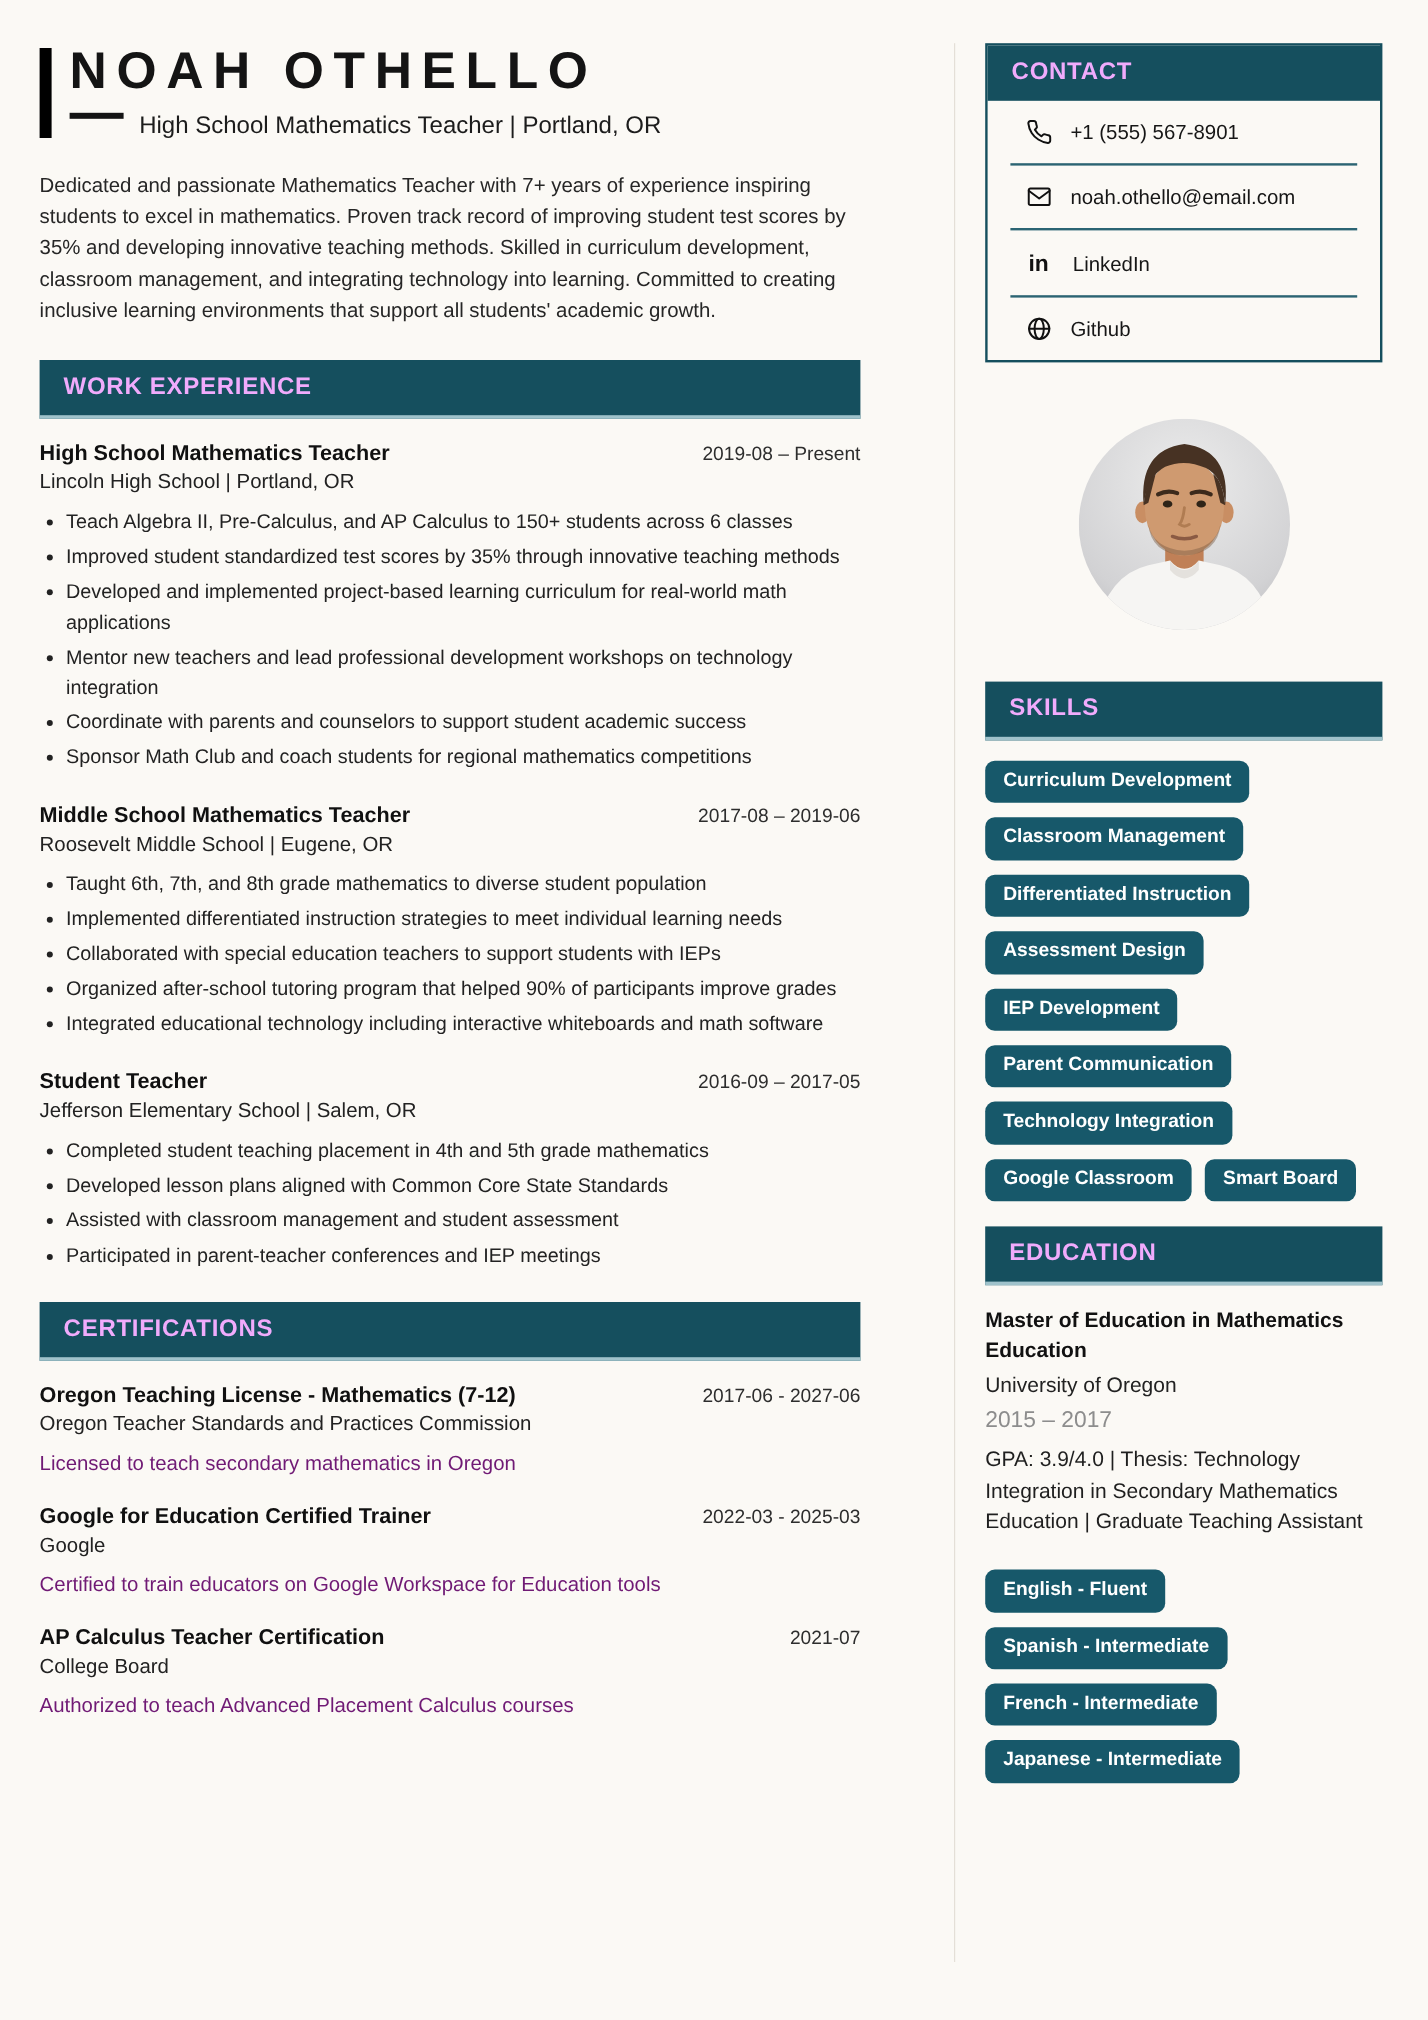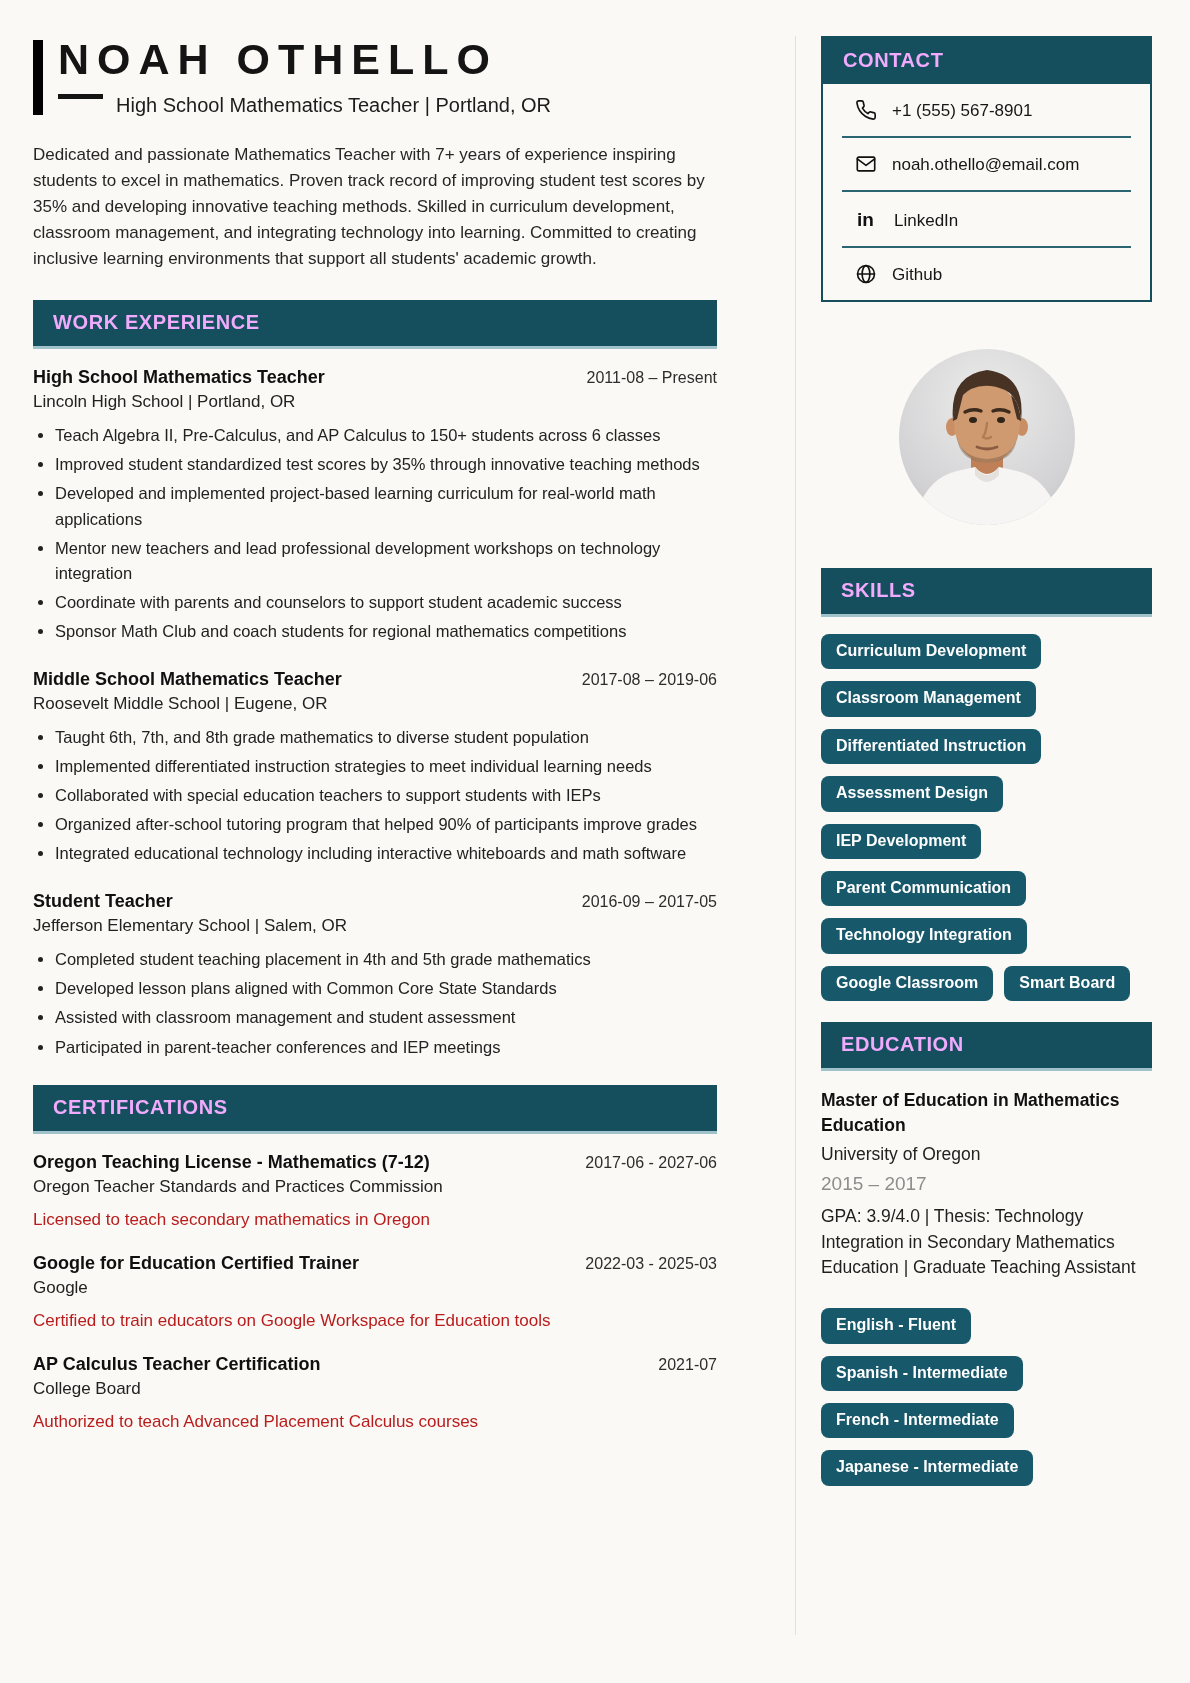--- a/index.html
+++ b/index.html
@@ -34,21 +34,21 @@
 
   .job { margin-bottom:25px; }
   .head-row { display:flex; justify-content:space-between; align-items:baseline; }
   .entry-title { margin:0; font-size:18px; font-weight:700; color:#101010; }
   .entry-date { font-size:16px; color:#2d2d2d; white-space:nowrap; padding-left:12px; }
   .entry-sub { font-size:17px; color:#222; margin-top:4px; }
   ul.bullets { margin:11px 0 0; padding-left:22px; }
   ul.bullets li { font-size:16.5px; line-height:1.52; color:#222; margin-bottom:4px; }
 
   .cert { margin-bottom:23px; }
-  .cert-desc { font-size:17px; color:#b91c1c; margin-top:13px; }
+  .cert-desc { font-size:17px; color:#701a75; margin-top:13px; }
 
   
   .contact-box { border:2px solid #154f5e; }
   .contact-box .section-bar { margin:0; border-bottom:none; }
   .contact-item { display:flex; align-items:flex-end; gap:15px; padding:15px 32px; font-size:17px; color:#161616; }
   .contact-item .icn { flex:none; display:flex; align-items:center; }
   .contact-sep { border-top:2px solid #2b6473; margin:0 19px; }
 
   .avatar-wrap { display:flex; justify-content:center; margin:47px 0 43px; }
 
@@ -84,21 +84,21 @@
 
     <p class="summary">Dedicated and passionate Mathematics Teacher with 7+ years of experience inspiring students to excel in mathematics. Proven track record of improving student test scores by 35% and developing innovative teaching methods. Skilled in curriculum development, classroom management, and integrating technology into learning. Committed to creating inclusive learning environments that support all students' academic growth.</p>
 
     <section>
       <div class="section-bar">WORK EXPERIENCE</div>
       <div>
 
           <article class="job">
             <div class="head-row">
               <h3 class="entry-title">High School Mathematics Teacher</h3>
-              <span class="entry-date">2011-08 – Present</span>
+              <span class="entry-date">2019-08 – Present</span>
             </div>
             <div class="entry-sub">Lincoln High School | Portland, OR</div>
             <ul class="bullets">
 
                 <li>Teach Algebra II, Pre-Calculus, and AP Calculus to 150+ students across 6 classes</li>
 
                 <li>Improved student standardized test scores by 35% through innovative teaching methods</li>
 
                 <li>Developed and implemented project-based learning curriculum for real-world math applications</li>
 

